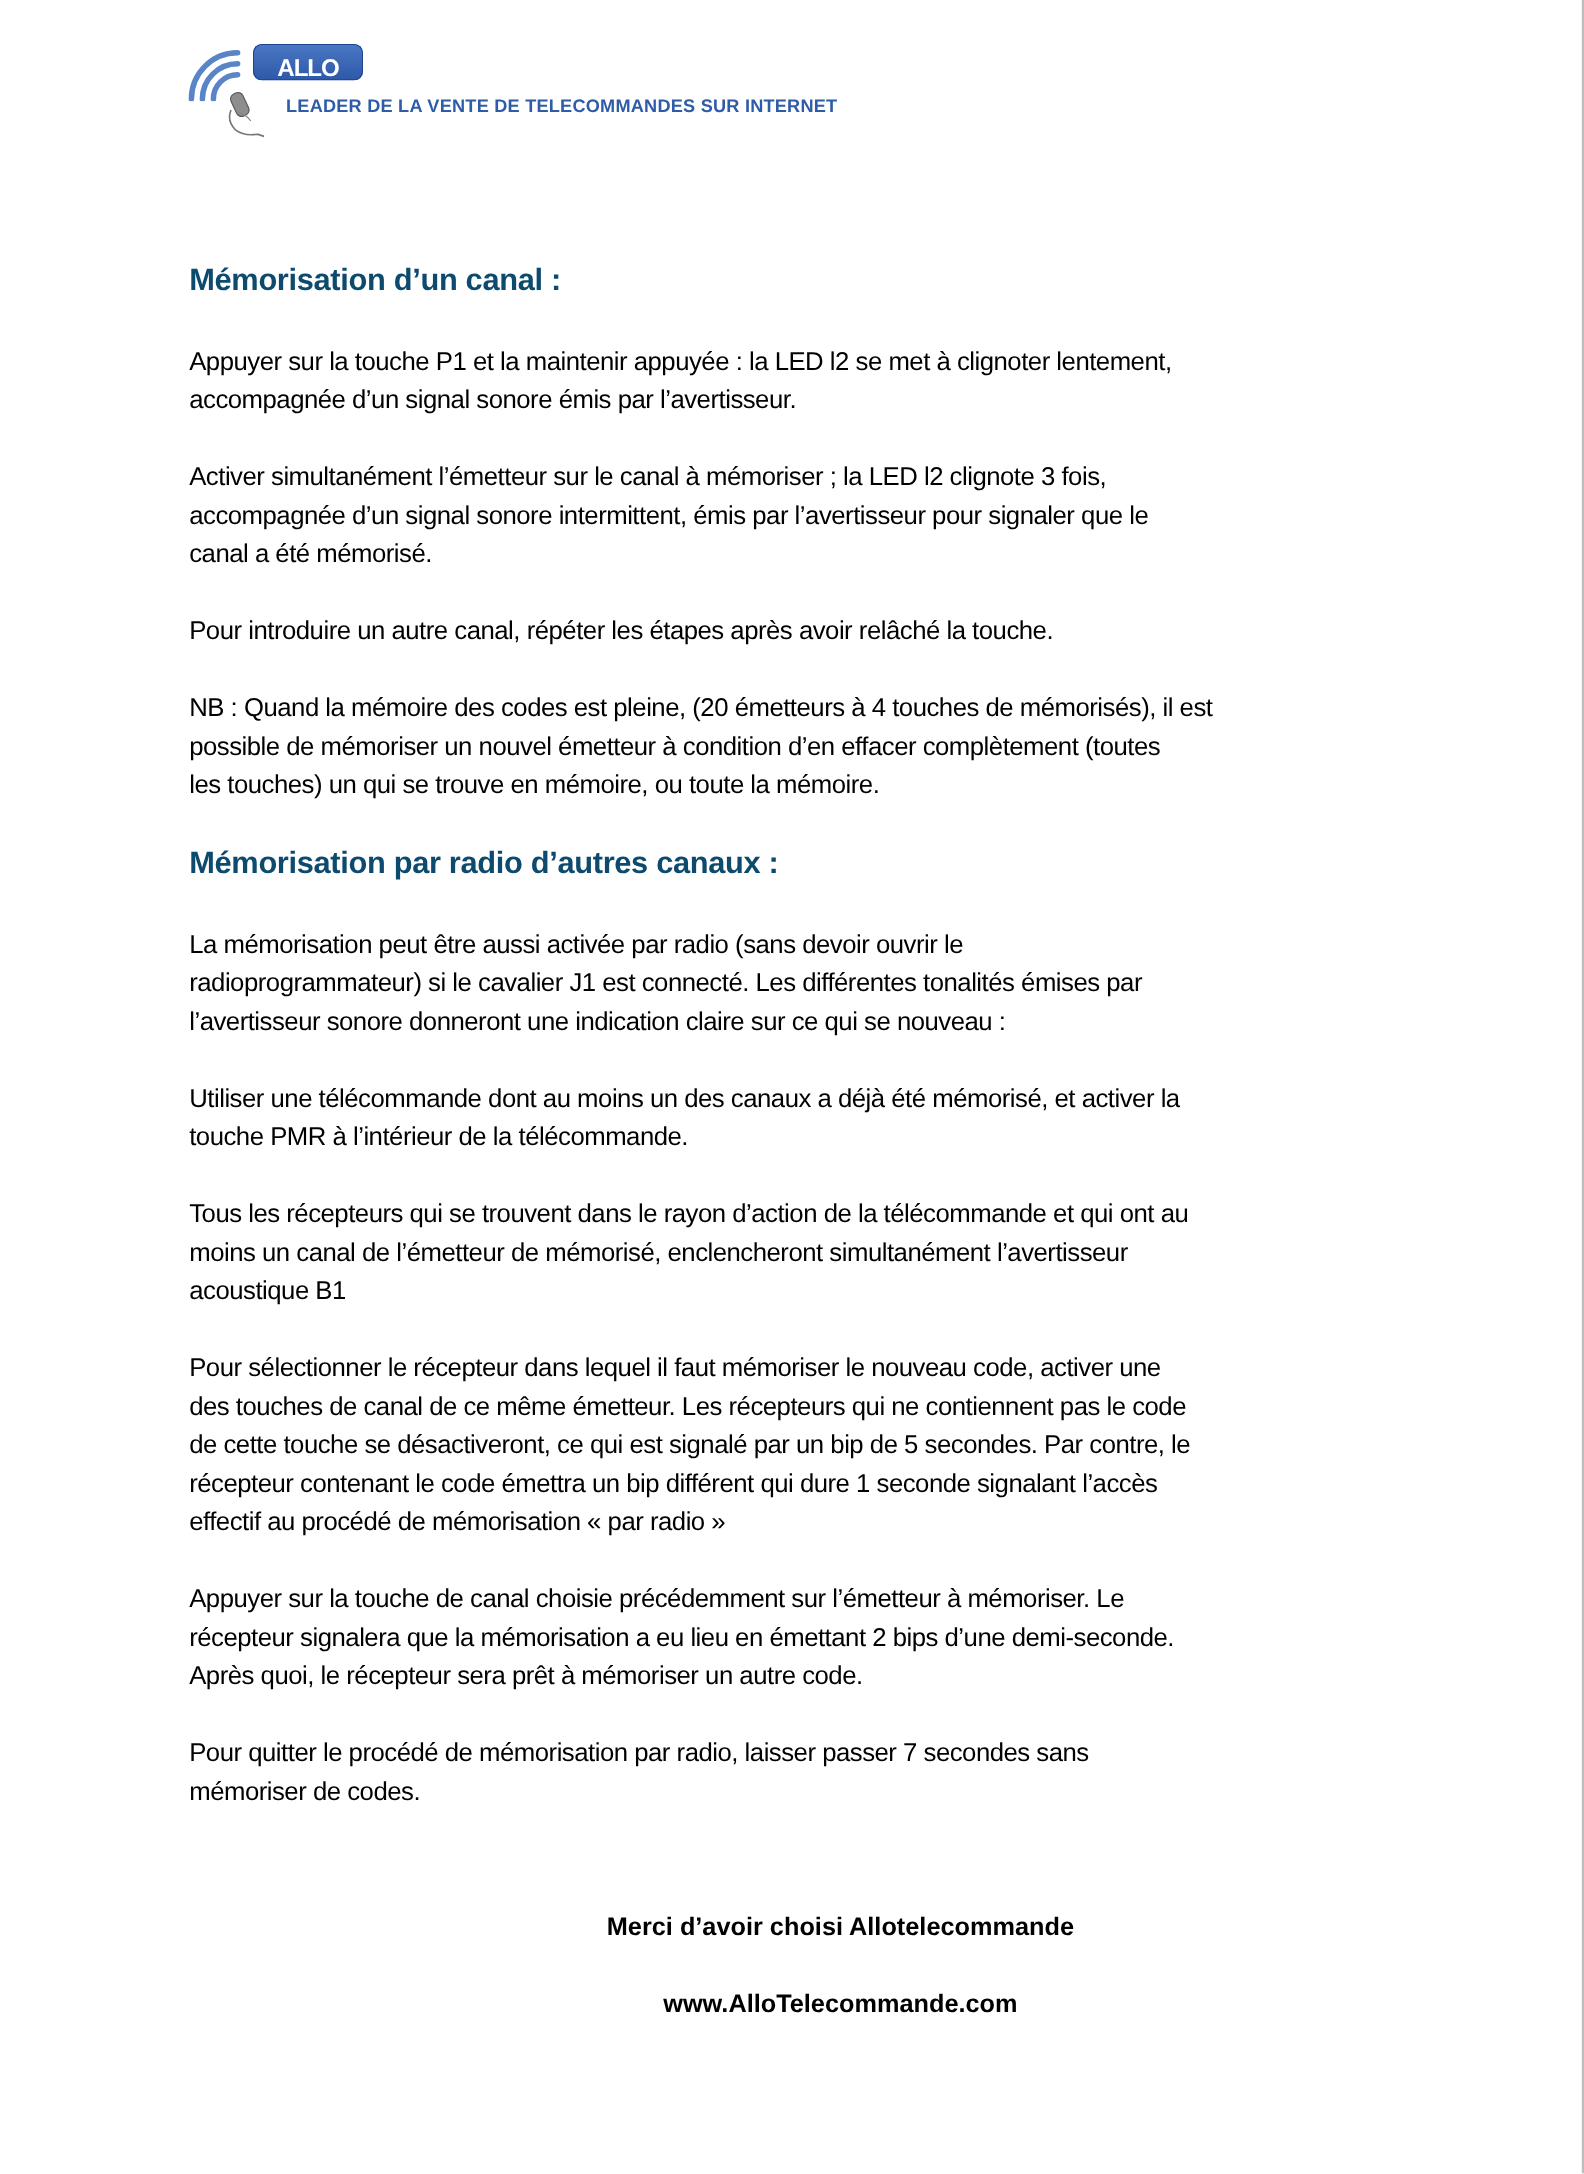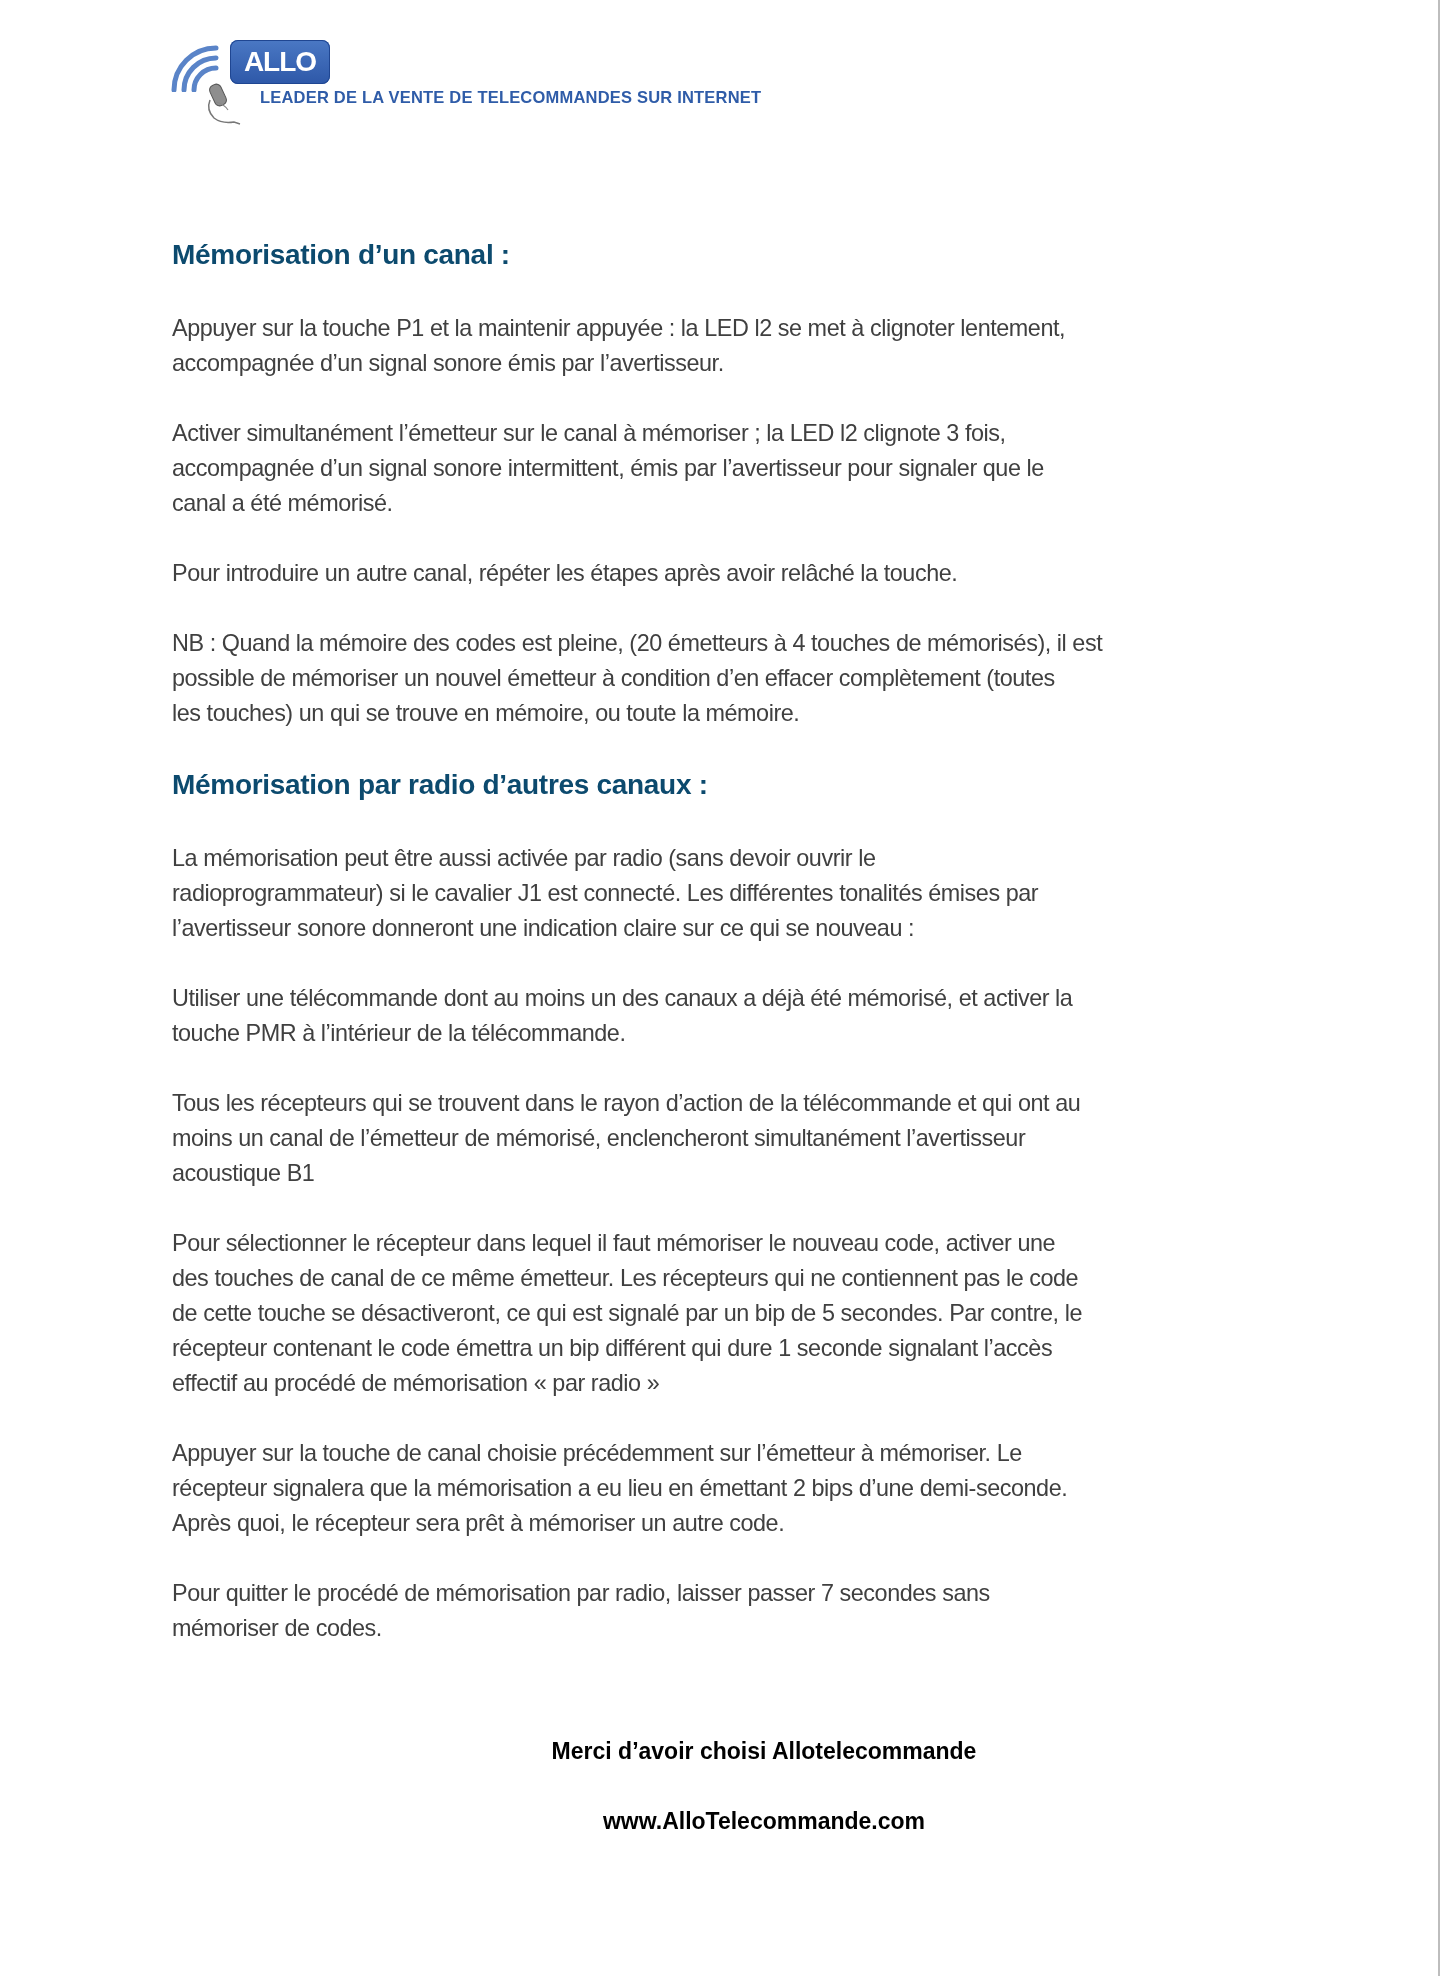--- a/index.html
+++ b/index.html
@@ -7,37 +7,37 @@
     width: 1440px; height: 1976px; position: relative; overflow: hidden;
     font-family: "Liberation Sans", sans-serif; color: #111111;
   }
   .edge-line {
     position: absolute; top: 0; right: 0; width: 2px; height: 1976px; background: #bdbdbd;
   }
   .logo { position: absolute; left: 168px; top: 36px; width: 600px; height: 90px; }
   .logo-waves { position: absolute; left: 0; top: 6px; width: 60px; height: 50px; }
   .logo-hand { position: absolute; left: 36px; top: 44px; width: 40px; height: 46px; }
   .allo-badge {
-    position: absolute; left: 62px; top: 4px; width: 100px; height: 44px;
+    position: absolute; left: 62px; top: 4px; width: 100px; height: 33px;
     background: linear-gradient(#4a78c4, #2e58a8); border-radius: 8px;
-    color: #ffffff; font-weight: bold; font-size: 28px; line-height: 44px; text-align: center;
+    color: #ffffff; font-weight: bold; font-size: 22px; line-height: 44px; text-align: center;
     letter-spacing: -1px; box-shadow: inset 0 0 0 1px #1f4692;
   }
   .brand-name {
     position: absolute; left: 172px; top: 0px; font-weight: bold; font-size: 52px;
     line-height: 56px; color: #0d0d0d; letter-spacing: 0px;
     background: linear-gradient(#3a3a3a, #000000); -webkit-background-clip: text; background-clip: text;
   }
   .tagline {
     position: absolute; left: 92px; top: 52px; font-weight: bold; font-size: 16.5px;
     color: #2f5ca8; letter-spacing: 0.2px; white-space: nowrap;
   }
   .line {
     position: absolute; left: 172px; white-space: nowrap; font-size: 23.4px; line-height: 30px;
-    transform: translateY(-15px); letter-spacing: -0.45px; color: #404040;
+    transform: translateY(-15px); letter-spacing: -0.45px; color: #000000;
     font-family: "Liberation Sans", sans-serif;
   }
   .heading {
     position: absolute; left: 172px; white-space: nowrap; font-weight: bold; font-size: 28px;
     line-height: 34px; transform: translateY(-17px); color: #0c4a6e; letter-spacing: -0.3px;
   }
   .footer-line {
     position: absolute; left: 0; width: 1440px; text-align: center; font-weight: bold;
     font-size: 23px; line-height: 30px; transform: translateY(-15px); color: #000000; margin-left: 44px;
   }

